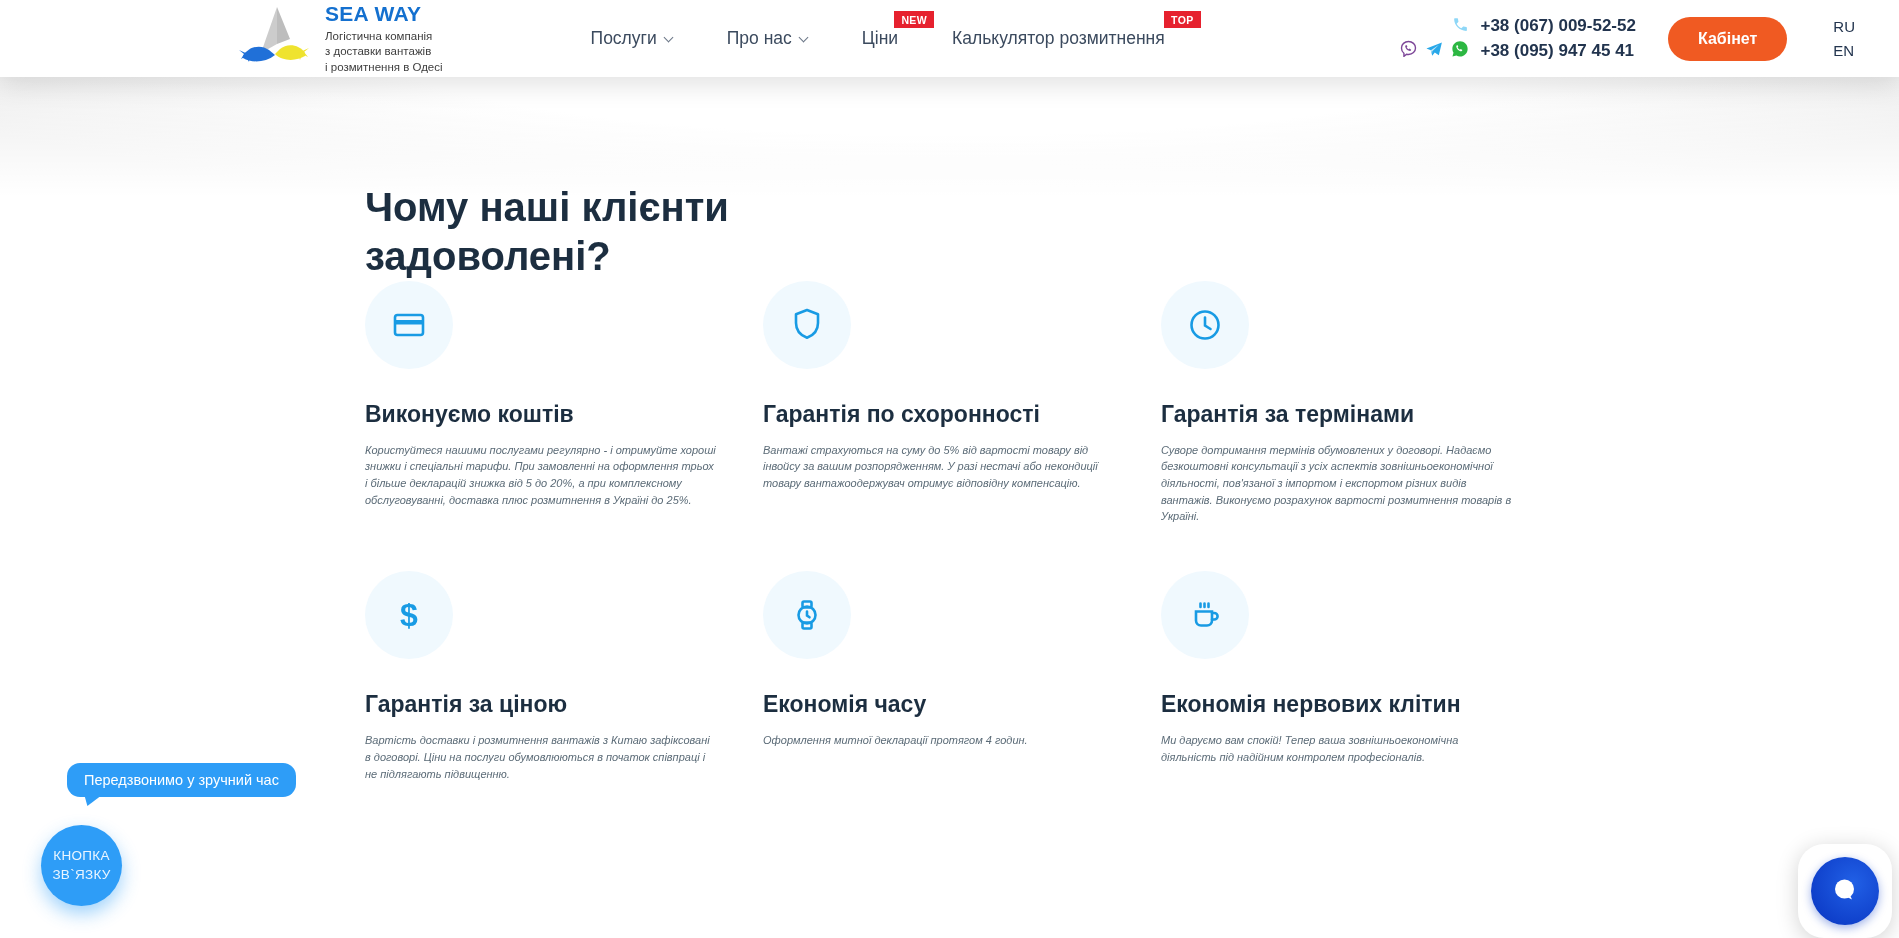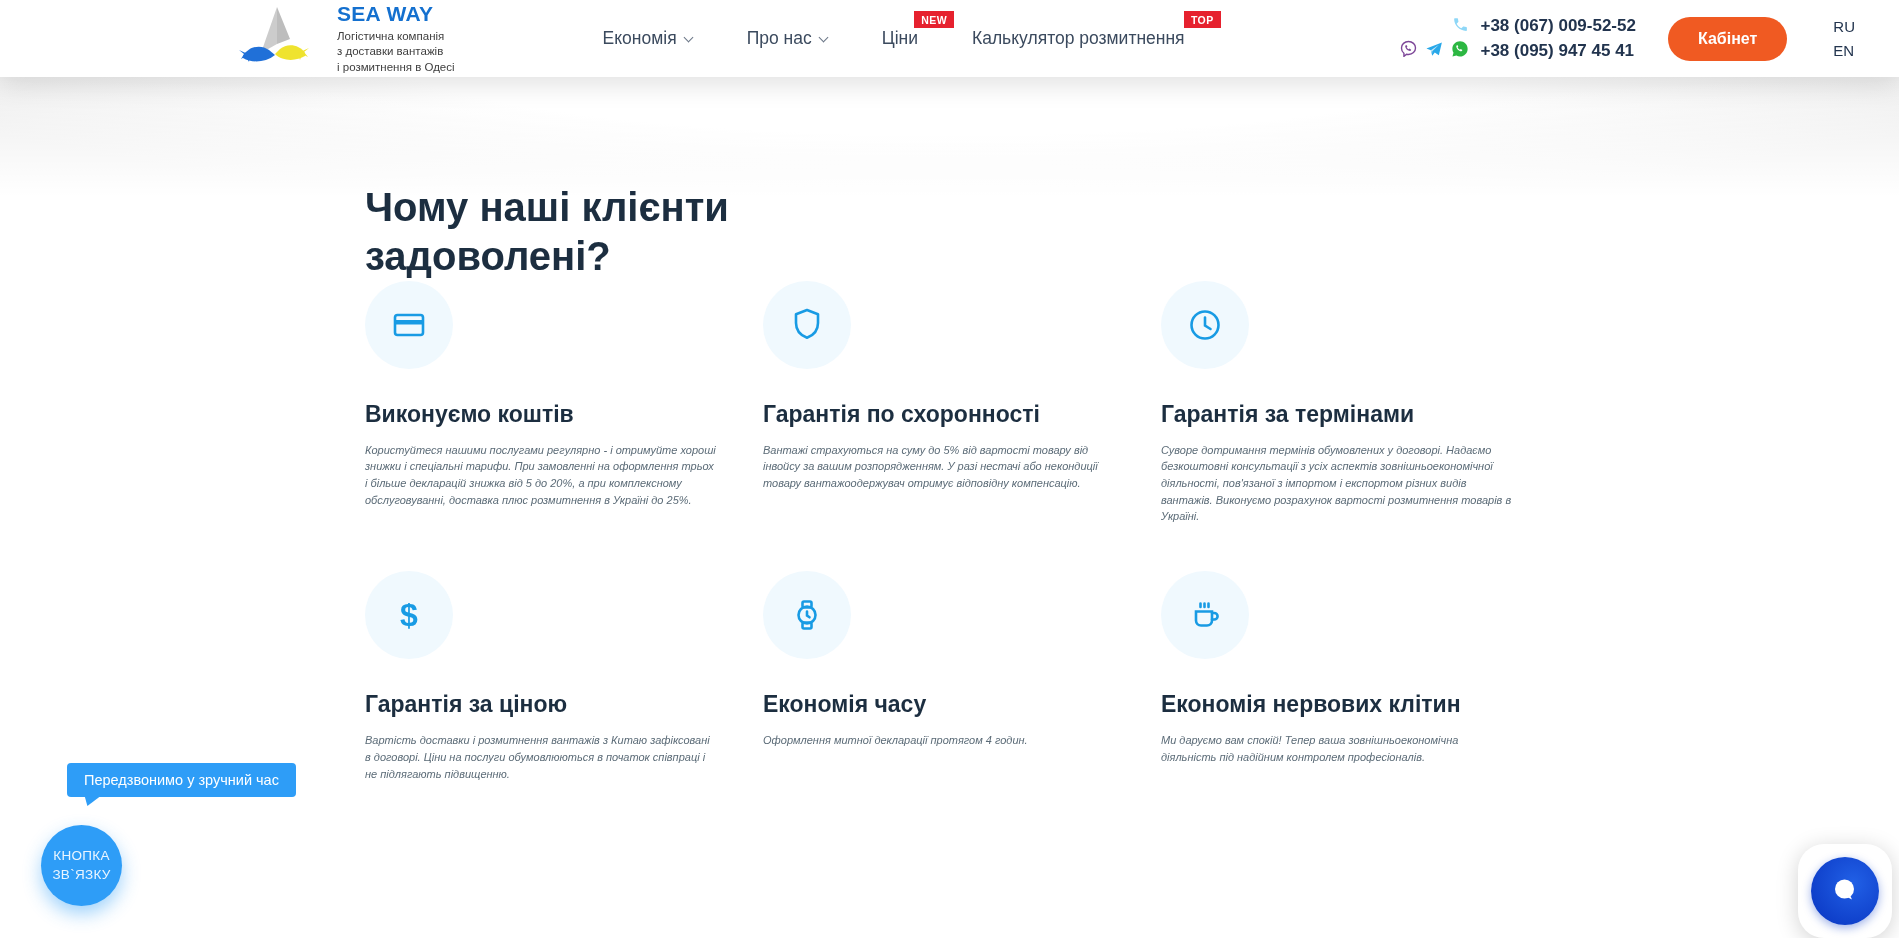--- a/index.html
+++ b/index.html
@@ -13,21 +13,21 @@
     --logo-blue:#1470cf;
   }
   *{margin:0;padding:0;box-sizing:border-box;}
   html,body{width:1899px;height:938px;overflow:hidden;background:#fff;
     font-family:"Liberation Sans","DejaVu Sans",sans-serif;}
   body{position:relative;}
 
   
   .header{position:relative;z-index:5;height:77px;display:flex;align-items:center;
     background:#fff;box-shadow:0 6px 28px rgba(0,0,0,.13);padding-left:235px;padding-right:44px;}
-  .logo{display:flex;align-items:center;gap:24px;cursor:pointer;}
+  .logo{display:flex;align-items:center;gap:12px;cursor:pointer;}
   .logo-title{font-size:21px;font-weight:700;color:var(--logo-blue);letter-spacing:.3px;margin-bottom:3px;}
   .logo-tagline{font-size:11.5px;line-height:1.32;color:#3e3e3e;}
 
   .nav{display:flex;align-items:center;gap:54px;margin-left:148px;}
   .nav-item{position:relative;display:flex;align-items:center;gap:7px;font-size:17.5px;
     color:var(--nav-color);cursor:pointer;white-space:nowrap;}
   .chev{width:9px;height:9px;display:inline-block;position:relative;top:-2px;}
   .chev::before{content:"";position:absolute;left:1px;top:2px;width:6px;height:6px;
     border-right:1.8px solid #6b7687;border-bottom:1.8px solid #6b7687;transform:rotate(45deg);}
   .badge{position:absolute;top:-17px;right:-36px;background:var(--badge-red);color:#fff;
@@ -55,21 +55,21 @@
   .features{display:grid;grid-template-columns:398px 398px 398px;row-gap:46px;}
   .feature{width:360px;}
   .feature-icon-wrap{width:88px;height:88px;border-radius:50%;background:#f0f9fe;
     display:flex;align-items:center;justify-content:center;margin-bottom:32px;}
   .feature-icon-wrap svg{display:block;}
   .feature-title{font-size:23px;font-weight:700;color:var(--navy);margin-bottom:14px;}
   .feature-text{font-size:11px;line-height:1.52;color:var(--body-gray);width:352px;font-style:italic;}
 
   
   .callback-tooltip{position:absolute;left:67px;top:763px;z-index:8;background:var(--btn-blue);
-    color:#fff;font-size:14.5px;padding:9px 17px;border-radius:4px;white-space:nowrap;}
+    color:#fff;font-size:14.5px;padding:9px 17px;border-radius:13px;white-space:nowrap;}
   .callback-tooltip::after{content:"";position:absolute;left:16px;bottom:-9px;
     border-left:6px solid transparent;border-right:10px solid transparent;
     border-top:10px solid var(--btn-blue);transform:skewX(-18deg);}
   .callback-btn{position:absolute;left:41px;top:825px;z-index:8;width:81px;height:81px;border-radius:50%;
     background:var(--btn-blue);border:none;cursor:pointer;color:#eaf5ff;
     font-family:inherit;font-size:13.5px;line-height:1.35;letter-spacing:.3px;
     box-shadow:0 8px 18px rgba(46,157,247,.45);display:flex;align-items:center;justify-content:center;text-align:center;}
 
   
   .chat-widget{position:absolute;right:7px;bottom:0;z-index:8;width:94px;height:94px;border-radius:26px;
@@ -99,21 +99,21 @@
       <div class="logo-tagline">
         <div>Логістична компанія</div>
         <div>з доставки вантажів</div>
         <div>і розмитнення в Одесі</div>
       </div>
     </span>
   </div>
 
   <nav class="nav">
     <div class="nav-item">
-      <span>Економія</span>
+      <span>Послуги</span>
       <span class="chev"></span>
     </div>
     <div class="nav-item">
       <span>Про нас</span>
       <span class="chev"></span>
     </div>
     <div class="nav-item">
       <span>Ціни</span>
       <span class="badge">NEW</span>
     </div>

